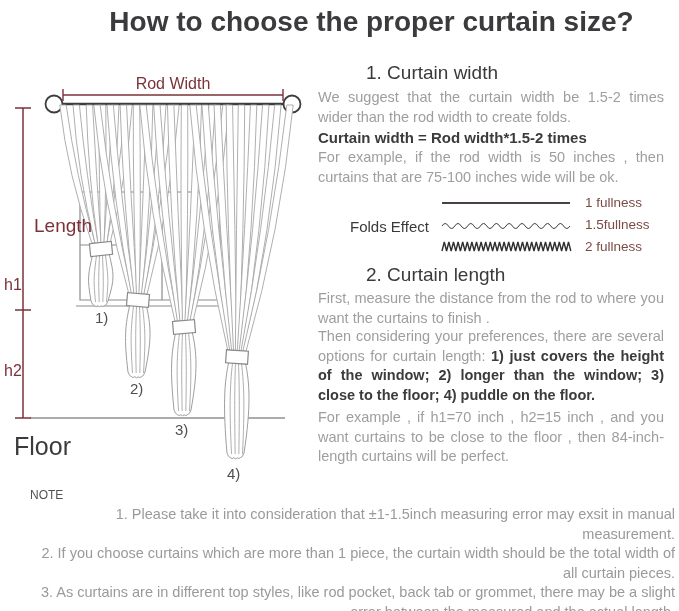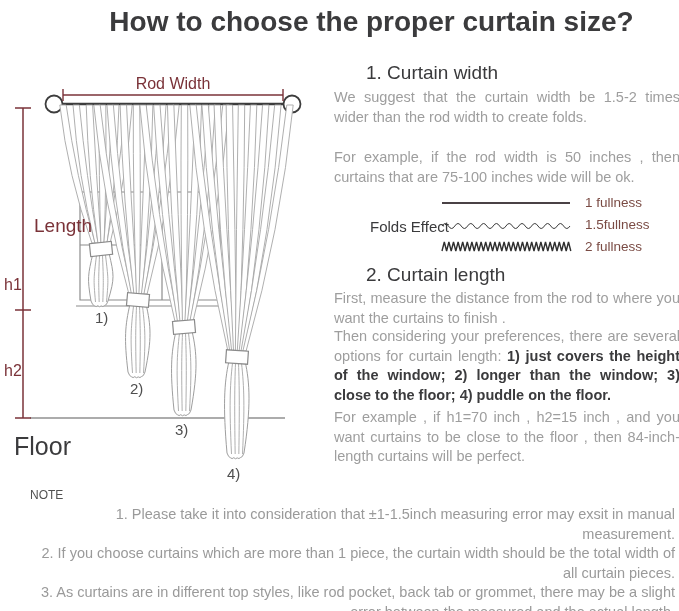--- a/index.html
+++ b/index.html
@@ -10,25 +10,25 @@
   }
   .title{
     position:absolute;top:6px;left:0;width:679px;text-align:center;
     font-size:28px;font-weight:700;color:#3b3b3d;letter-spacing:0px;padding-left:32px;
   }
   
   .diagram{position:absolute;left:0;top:60px;width:320px;height:440px;}
   
   .rcol{position:absolute;left:318px;top:0;width:346px;height:611px;}
   .rcol .h{position:absolute;left:0;width:346px;font-size:19px;font-weight:400;color:#3a3a3c;margin-left:48px;}
-  .rcol p{position:absolute;left:16px;width:346px;margin:0;text-align:justify;
+  .rcol p{position:absolute;left:0;width:346px;margin:0;text-align:justify;
           font-size:14.5px;line-height:19.5px;color:#9e9e9e;}
   .rcol p.dark{color:#3b3b3d;font-weight:600;font-size:15px;}
   .rcol p strong{color:#3b3b3d;font-weight:600;}
-  .folds-label{position:absolute;font-size:15px;color:#3a3a3c;margin-left:20px;}
+  .folds-label{position:absolute;font-size:15px;color:#3a3a3c;}
   .fold-line{position:absolute;left:122px;}
   .fold-tag{position:absolute;left:267px;font-size:13.5px;color:#7a4b44;white-space:nowrap;}
   
   .note{position:absolute;left:30px;top:488px;width:645px;}
   .note .nh{font-size:12px;color:#525252;margin-bottom:3px;}
   .note .ni{font-size:14.5px;line-height:19.5px;color:#9a9a9a;text-align:right;}
   svg text{font-family:"Liberation Sans","DejaVu Sans",sans-serif;}
 </style>
 </head>
 <body>
@@ -115,20 +115,21 @@
     <text x="95" y="323" font-size="15" fill="#4f4f4f">1)</text>
     <text x="130" y="394" font-size="15" fill="#4f4f4f">2)</text>
     <text x="175" y="435" font-size="15" fill="#4f4f4f">3)</text>
     <text x="227" y="479" font-size="15" fill="#4f4f4f">4)</text>
   </svg>
 </div>
 
 <div class="rcol">
   <div class="h" style="top:62px">1. Curtain width</div>
   <p style="top:88px">We suggest that the curtain width be 1.5-2 times wider than the rod width to create folds.</p>
+  <p class="dark" style="top:128px">Curtain width = Rod width*1.5-2 times</p>
   <p style="top:148px">For example, if the rod width is 50 inches , then curtains that are 75-100 inches wide will be ok.</p>
 
   <div class="folds-label" style="left:32px;top:218px">Folds Effect</div>
 
   <svg class="fold-line" style="top:197px" width="132" height="12">
     <line x1="2" y1="6" x2="130" y2="6" stroke="#4a4145" stroke-width="1.8"></line>
   </svg>
   <div class="fold-tag" style="top:195px">1 fullness</div>
 
   <svg class="fold-line" style="top:219px" width="132" height="12">

